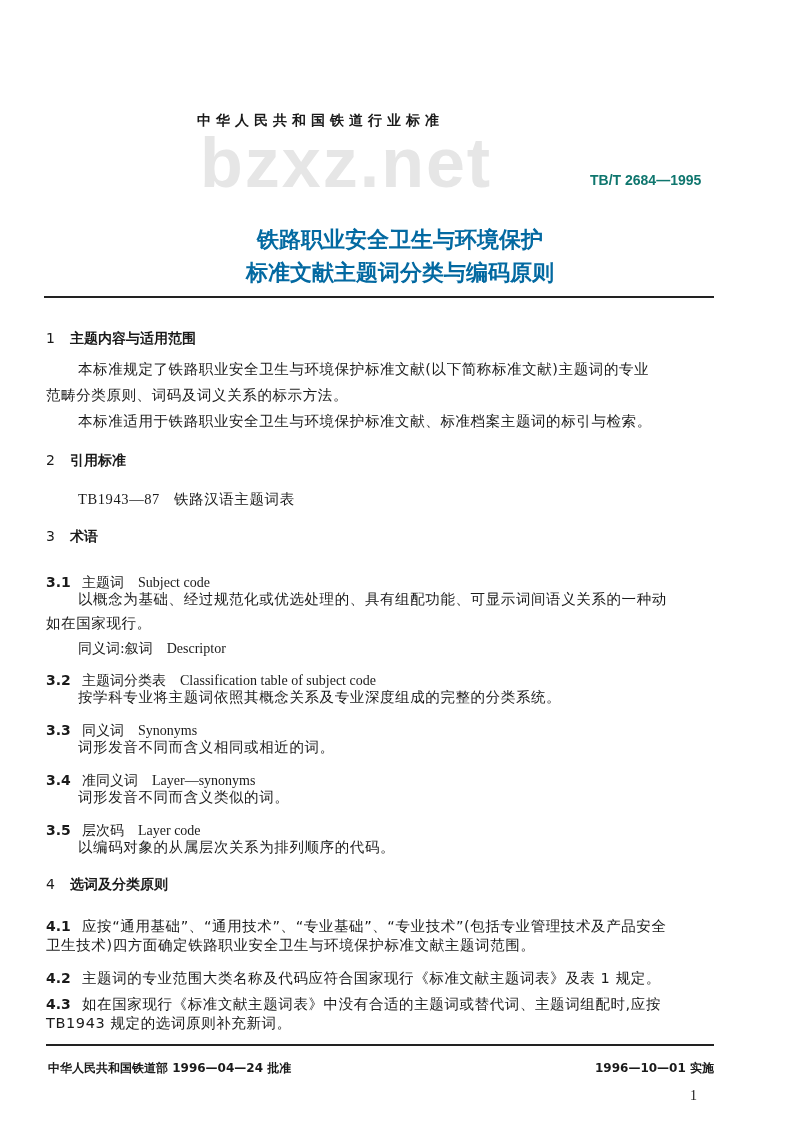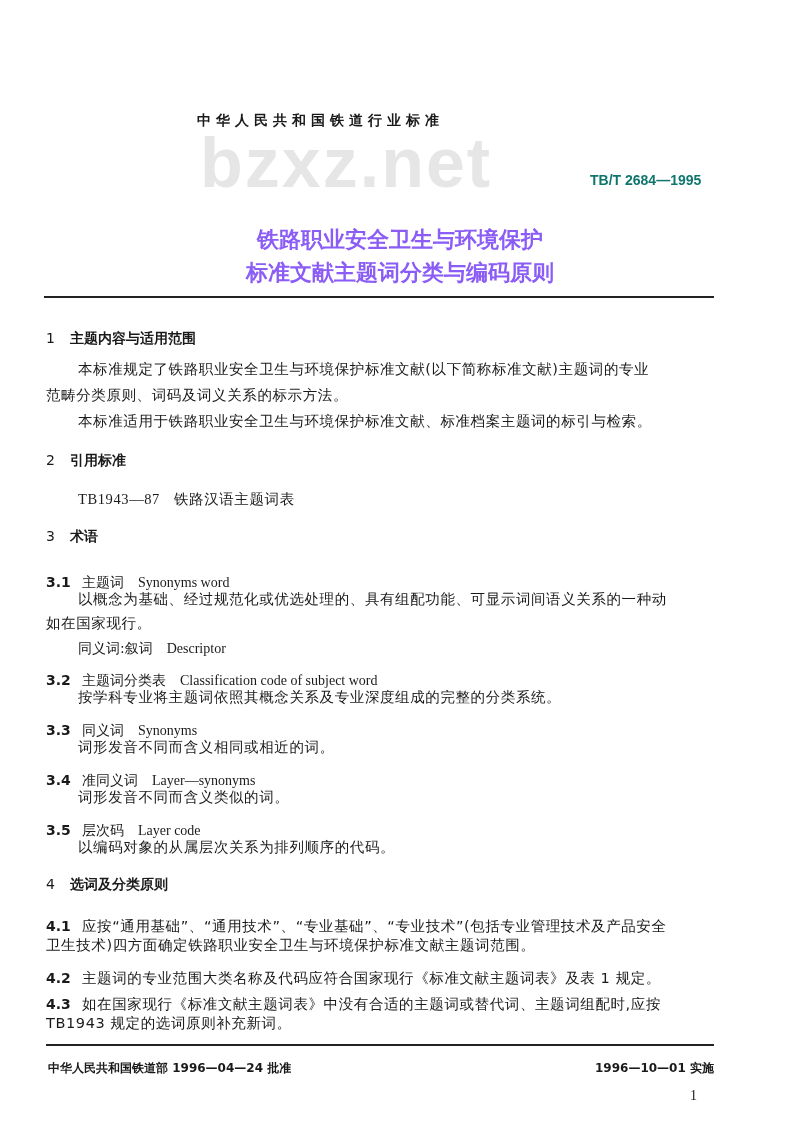--- a/index.html
+++ b/index.html
@@ -22,21 +22,21 @@
       font-size: 70px; font-weight: bold; color: #e6e6e6;
       letter-spacing: 2px; line-height: 1;
     }
     .std-code {
       left: 590px; top: 172px;
       font-family: "Liberation Sans", sans-serif;
       font-size: 14px; font-weight: bold; color: #0f766e;
     }
     .title {
       left: 0; width: 800px; text-align: center;
-      font-size: 22px; font-weight: bold; color: #8b5cf6;
+      font-size: 22px; font-weight: bold; color: #0369a1;
     }
     .rule {
       position: absolute; height: 2px; background: #222;
     }
     .h1 { font-size: 14px; font-weight: bold; }
     .h1 .num { display: inline-block; width: 24px; font-weight: normal; }
     .p { font-size: 14.5px; letter-spacing: 0.6px; }
     .term { font-size: 14px; }
     .term .num { display: inline-block; width: 36px; font-weight: bold; margin-top: 8px; }
     .term .en { font-family: "Liberation Serif", serif; margin-left: 14px; font-size: 14px; }
@@ -66,30 +66,30 @@
 </div>
 <div class="abs p" style="left:78px; top:490px;">
   <span class="en">TB1943—87</span><span style="display:inline-block;width:14px;"></span><span>铁路汉语主题词表</span>
 </div>
 
 <div class="abs h1" style="left:46px; top:528px;">
   <span class="num">3</span><span>术语</span>
 </div>
 
 <div class="abs term" style="left:46px; top:566px;">
-  <span class="num">3.1</span><span>主题词</span><span class="en">Synonyms word</span>
+  <span class="num">3.1</span><span>主题词</span><span class="en">Subject code</span>
 </div>
 <div class="abs p" style="left:78px; top:590px;">以概念为基础、经过规范化或优选处理的、具有组配功能、可显示词间语义关系的一种动</div>
 <div class="abs p" style="left:46px; top:614px;">如在国家现行。</div>
 <div class="abs term" style="left:78px; top:640px;">
   <span>同义词:叙词</span><span class="en">Descriptor</span>
 </div>
 
 <div class="abs term" style="left:46px; top:664px;">
-  <span class="num">3.2</span><span>主题词分类表</span><span class="en">Classification code of subject word</span>
+  <span class="num">3.2</span><span>主题词分类表</span><span class="en">Classification table of subject code</span>
 </div>
 <div class="abs p" style="left:78px; top:688px;">按学科专业将主题词依照其概念关系及专业深度组成的完整的分类系统。</div>
 
 <div class="abs term" style="left:46px; top:714px;">
   <span class="num">3.3</span><span>同义词</span><span class="en">Synonyms</span>
 </div>
 <div class="abs p" style="left:78px; top:738px;">词形发音不同而含义相同或相近的词。</div>
 
 <div class="abs term" style="left:46px; top:764px;">
   <span class="num">3.4</span><span>准同义词</span><span class="en">Layer—synonyms</span>

